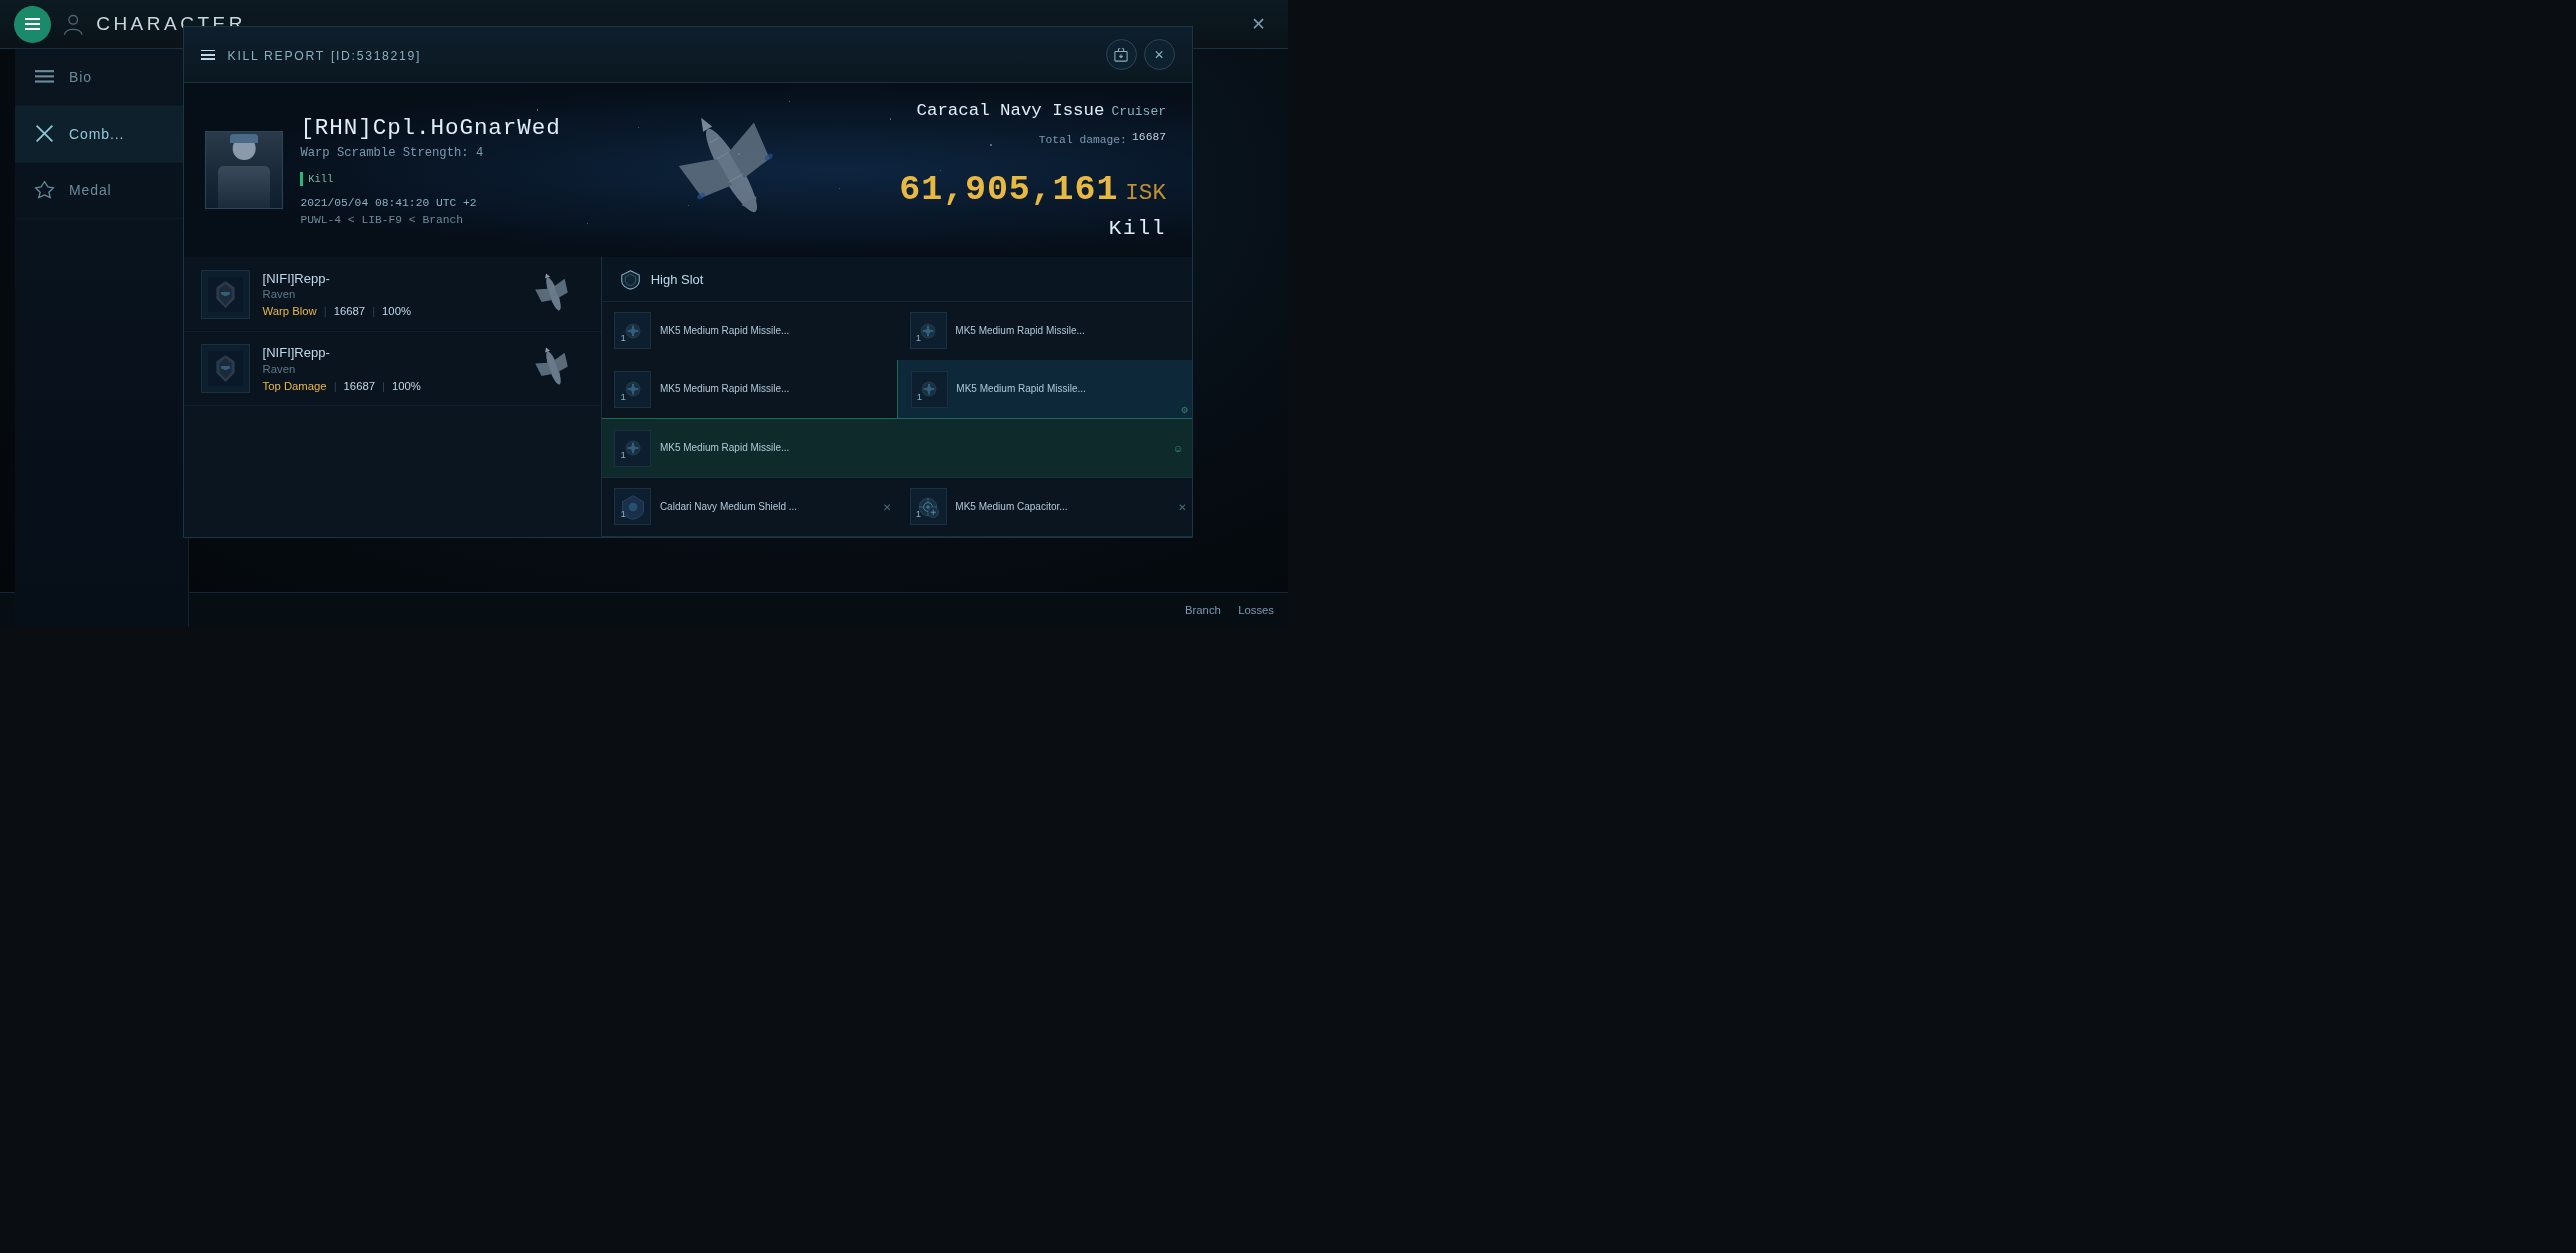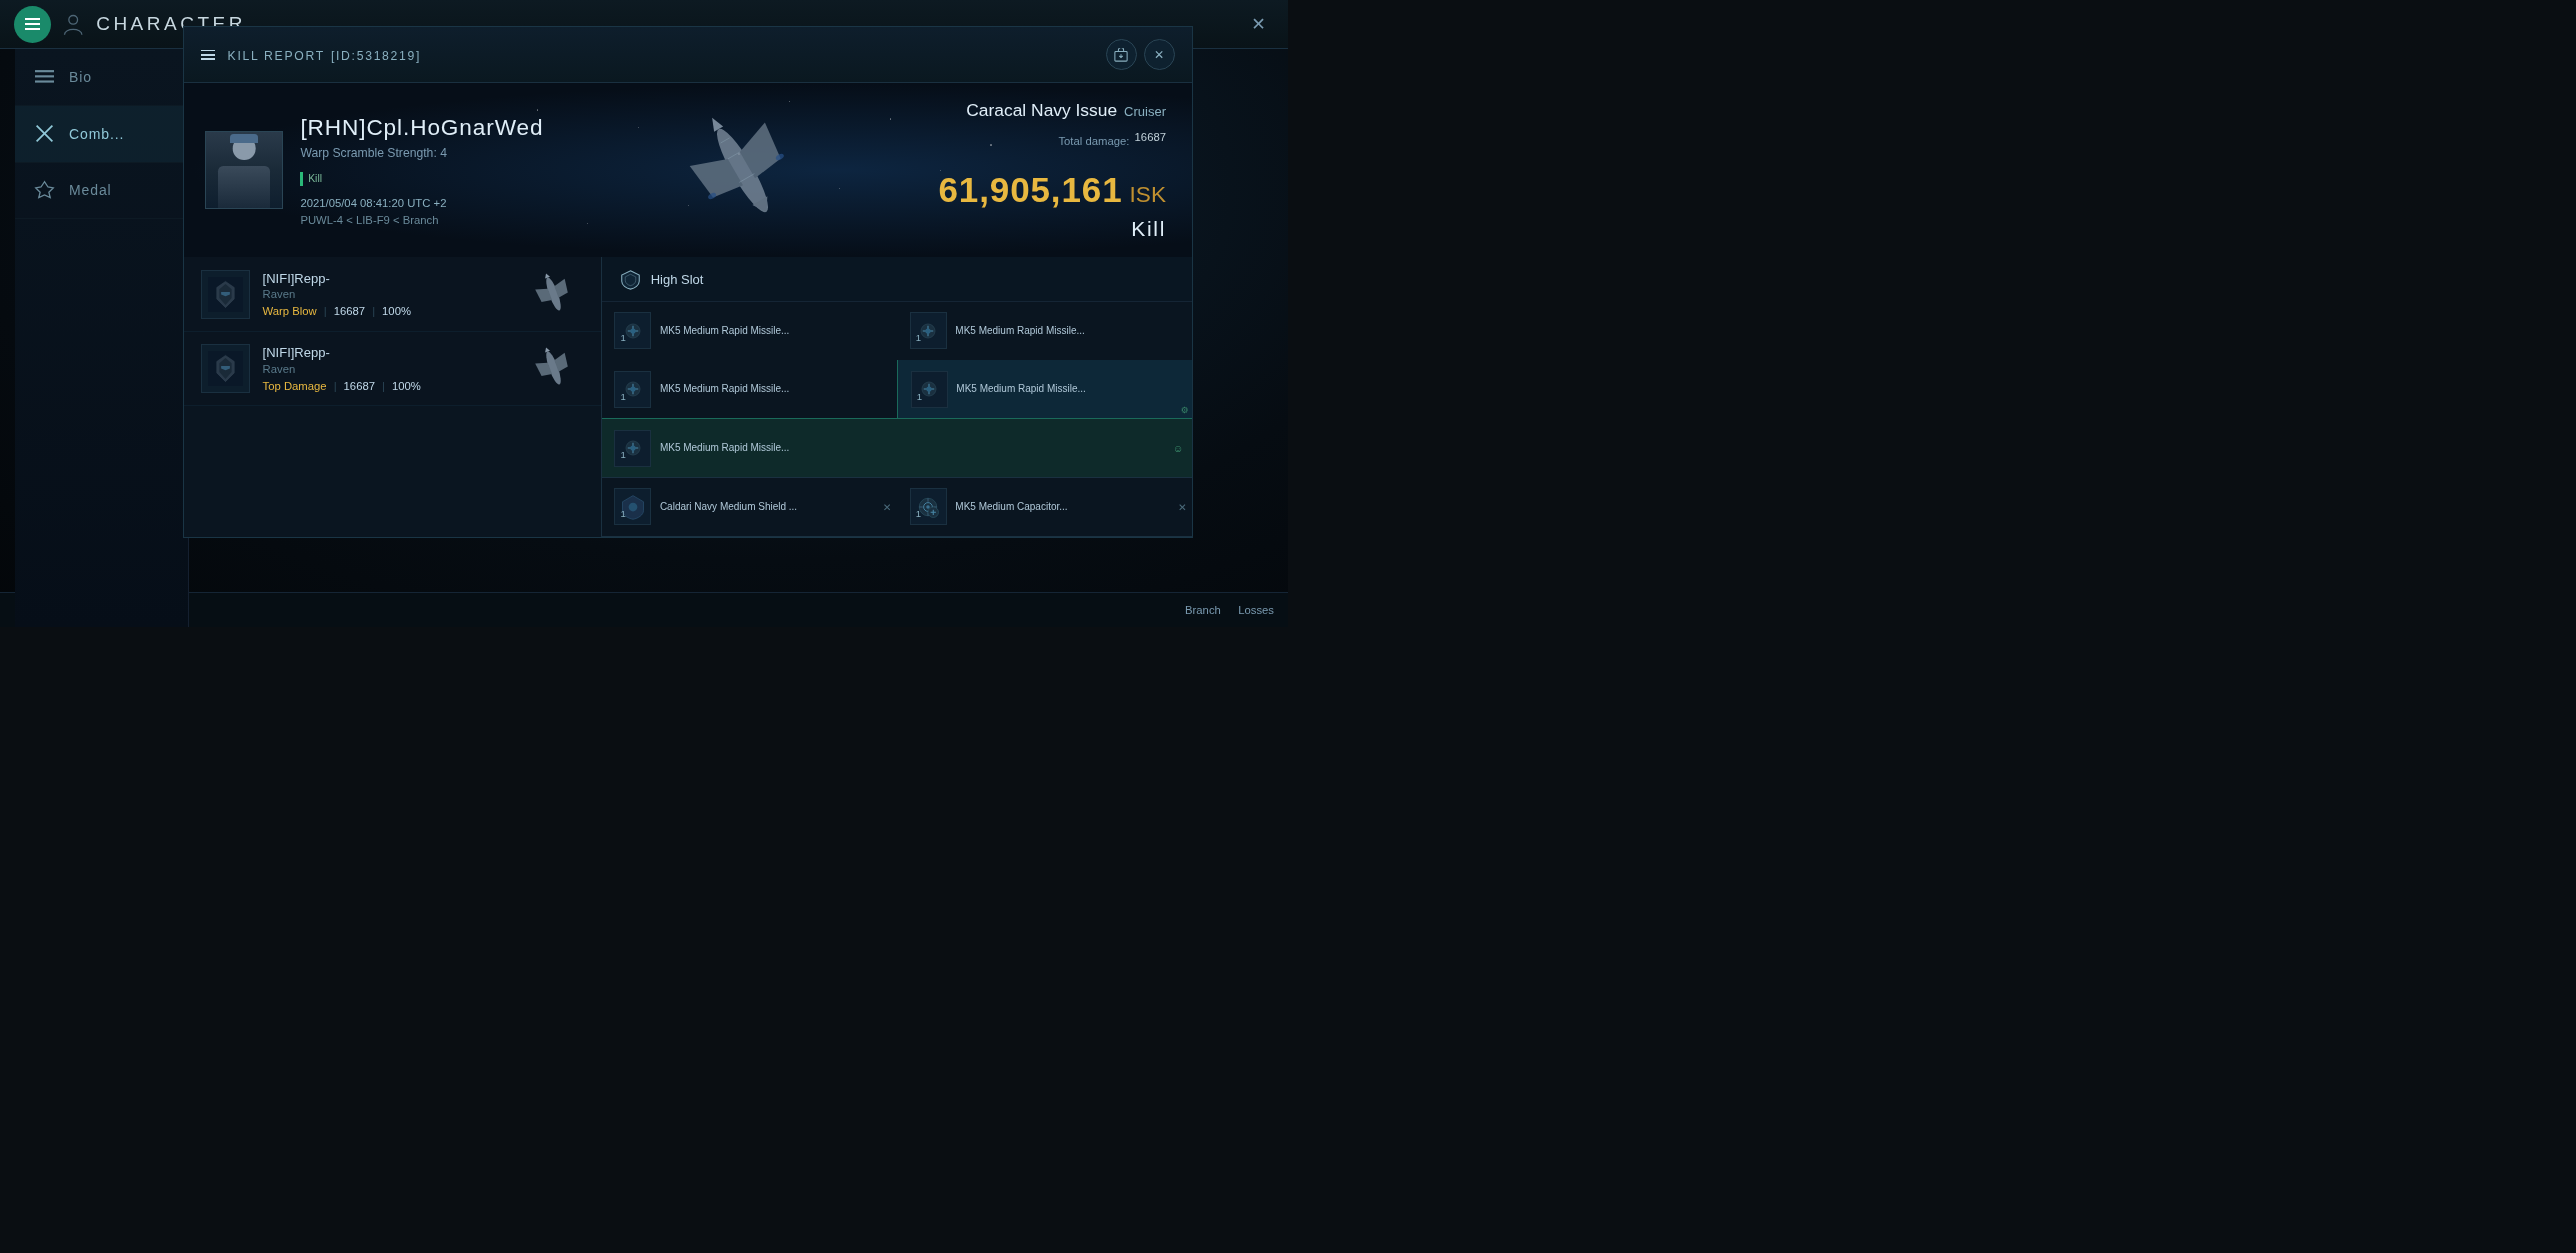--- a/index.html
+++ b/index.html
@@ -171,20 +171,21 @@
     }
 
     
     .kill-banner {
       position: relative;
       height: 174px;
       background: linear-gradient(135deg, #0a1828 0%, #0d2035 40%, #091525 100%);
       overflow: hidden;
       display: flex;
       align-items: center;
+      font-family: Liberation Mono, monospace;
     }
 
     .kill-banner-bg {
       position: absolute;
       top: 0; left: 0; right: 0; bottom: 0;
       background: radial-gradient(ellipse at 65% 50%, #0d2540 0%, #060e18 70%);
     }
 
     
     .stars {

